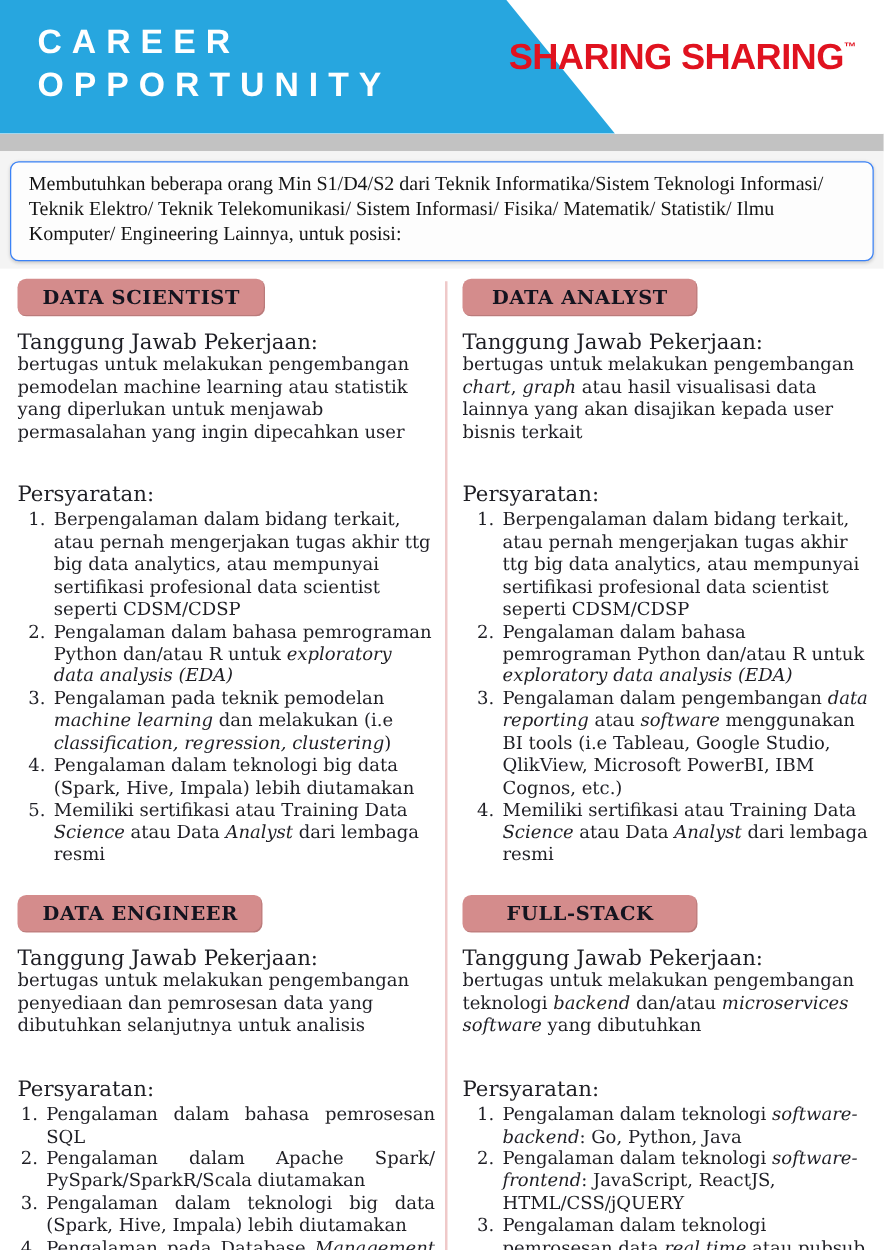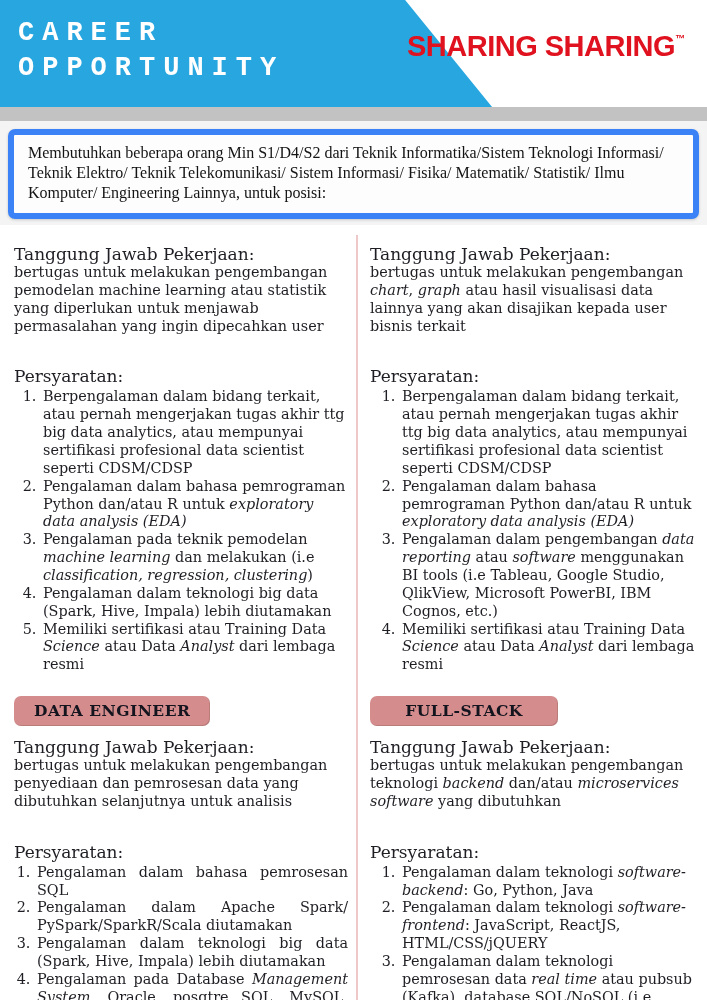--- a/index.html
+++ b/index.html
@@ -13,36 +13,36 @@
     font-family:"DejaVu Serif", serif; color:var(--ink);
     display:flex; flex-direction:column;
   }
   
   .header{position:relative; height:107px; background:#ffffff; flex:none;}
   .header-blue{
     position:absolute; inset:0; background:var(--blue);
     clip-path:polygon(0 0, 57.3% 0, 69.6% 100%, 0 100%);
   }
   .header-title{
-    position:absolute; left:18px; top:16px; color:#ffffff;
-    font-family:Liberation Mono, monospace; font-size:27px; font-weight:600;
+    position:absolute; left:30px; top:16px; color:#ffffff;
+    font-family:Liberation Sans, sans-serif; font-size:27px; font-weight:600;
     letter-spacing:8px; line-height:1.3;
   }
   .brand{
     position:absolute; right:22px; top:30px; text-align:right;
     font-family:"Liberation Sans", sans-serif; font-weight:bold;
     font-stretch:condensed; color:var(--brand); font-size:29px;
     letter-spacing:-0.5px; white-space:nowrap;
   }
   .brand sup{font-size:10px; vertical-align:14px; letter-spacing:0;}
   .graybar{height:14px; background:var(--bar); flex:none;}
   
   .intro-band{padding:8px 8px 6px 8px; background:#f4f4f4; flex:none;}
   .intro-box{
-    background:#fdfdfd; border:6px solid #3b82f6; border-radius:7px;
+    background:#fdfdfd; border:1px solid #3b82f6; border-radius:7px;
     box-shadow:0 1px 3px rgba(0,0,0,.18);
     padding:8px 12px 10px 14px;
     font-family:"Liberation Serif", serif; font-size:16px; line-height:1.25;
     color:#141414;
   }
   
   .main{flex:1 1 auto; display:flex; padding:8px 10px 0 14px; background:#ffffff;}
   .col{display:flex; flex-direction:column;}
   .col-left{width:334px; flex:none;}
   .col-gap{width:2px; background:var(--divider); margin:2px 6px 8px 8px; flex:none;}
@@ -81,20 +81,21 @@
 <div class="graybar"></div>
 
 <div class="intro-band">
   <div class="intro-box">Membutuhkan beberapa orang Min S1/D4/S2 dari Teknik Informatika/Sistem Teknologi Informasi/ Teknik Elektro/ Teknik Telekomunikasi/ Sistem Informasi/ Fisika/ Matematik/ Statistik/ Ilmu Komputer/ Engineering Lainnya, untuk posisi:</div>
 </div>
 
 <div class="main">
 
   <div class="col col-left">
     <section class="job">
+      <div class="pill"><span>DATA SCIENTIST</span></div>
       <div class="resp-label">Tanggung Jawab Pekerjaan:</div>
       <p class="resp-text"><span>bertugas untuk melakukan pengembangan pemodelan machine learning atau statistik yang diperlukan untuk menjawab permasalahan yang ingin dipecahkan user</span></p>
       <div class="req-label">Persyaratan:</div>
       <ol>
         <li><span>Berpengalaman dalam bidang terkait, atau pernah mengerjakan tugas akhir ttg big data analytics, atau mempunyai sertifikasi profesional data scientist seperti CDSM/CDSP</span></li>
         <li><span>Pengalaman dalam bahasa pemrograman Python dan/atau R untuk </span><i>exploratory data analysis (EDA)</i></li>
         <li><span>Pengalaman pada teknik pemodelan </span><i>machine learning</i><span> dan melakukan (i.e </span><i>classification, regression, clustering</i><span>)</span></li>
         <li><span>Pengalaman dalam teknologi big data (Spark, Hive, Impala) lebih diutamakan</span></li>
         <li><span>Memiliki sertifikasi atau Training Data </span><i>Science</i><span> atau Data </span><i>Analyst</i><span> dari lembaga resmi</span></li>
       </ol>
@@ -112,20 +113,21 @@
         <li><span>Pengalaman pada Database </span><i>Management System</i><span>, Oracle, posgtre SQL, MySQL, Microsoft SQL, dll.</span></li>
 
       </ol>
     </section>
   </div>
 
   <div class="col-gap"></div>
 
   <div class="col col-right">
     <section class="job">
+      <div class="pill"><span>DATA ANALYST</span></div>
       <div class="resp-label">Tanggung Jawab Pekerjaan:</div>
       <p class="resp-text"><span>bertugas untuk melakukan pengembangan </span><i>chart</i><span>, </span><i>graph</i><span> atau hasil visualisasi data lainnya yang akan disajikan kepada user bisnis terkait</span></p>
       <div class="req-label">Persyaratan:</div>
       <ol class="wide">
         <li><span>Berpengalaman dalam bidang terkait, atau pernah mengerjakan tugas akhir ttg big data analytics, atau mempunyai sertifikasi profesional data scientist seperti CDSM/CDSP</span></li>
         <li><span>Pengalaman dalam bahasa pemrograman Python dan/atau R untuk </span><i>exploratory data analysis (EDA)</i></li>
         <li><span>Pengalaman dalam pengembangan </span><i>data reporting</i><span> atau </span><i>software</i><span> menggunakan BI tools (i.e Tableau, Google Studio, QlikView, Microsoft PowerBI, IBM Cognos, etc.)</span></li>
         <li><span>Memiliki sertifikasi atau Training Data </span><i>Science</i><span> atau Data </span><i>Analyst</i><span> dari lembaga resmi</span></li>
       </ol>
     </section>

